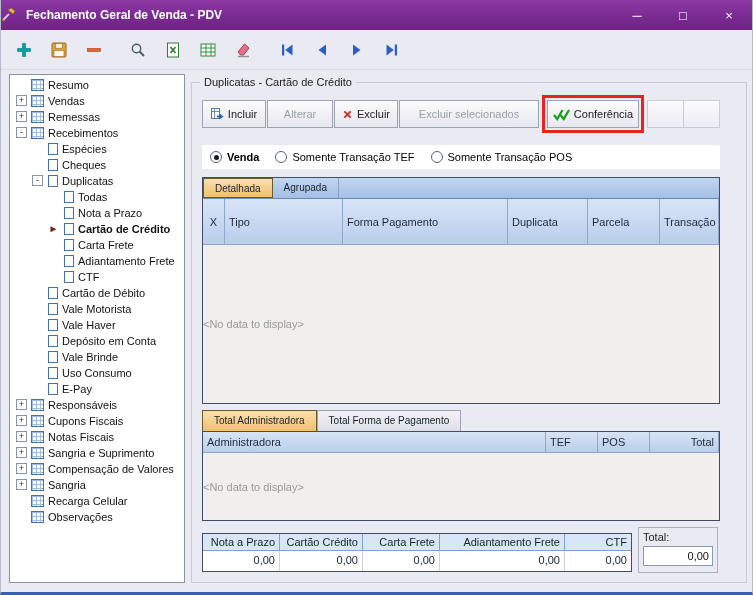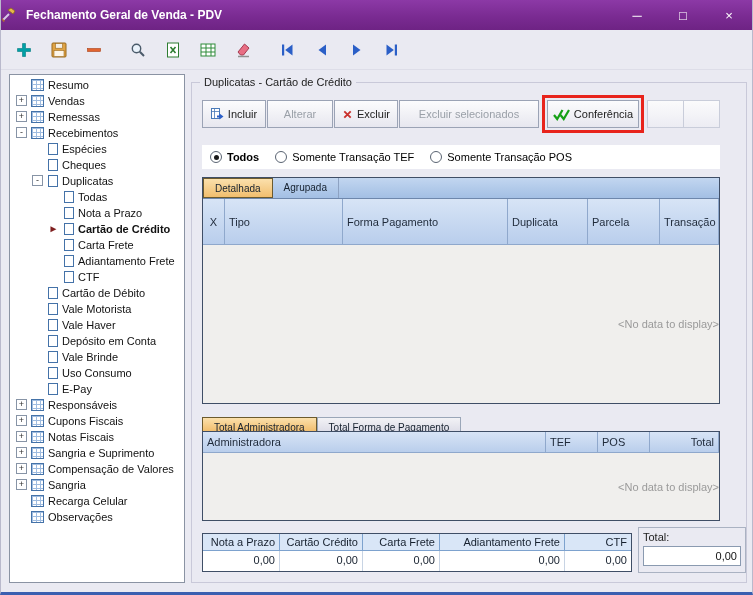--- a/index.html
+++ b/index.html
@@ -69,49 +69,49 @@
   .rlabel.bold { font-weight:bold; }
   
   .tabstrip { display:flex; height:21px; background:linear-gradient(180deg,#C2D6F0,#A3BFE4);
     border-bottom:1px solid #6E87AC; }
   .tab { padding:0 11px; line-height:20px; font-size:10px; color:#15202E;
     border-right:1px solid #8DA2C2; cursor:default; }
   .tab.active { background:linear-gradient(180deg,#FBE0AC,#F1BE6E); border:1px solid #6B5A2E;
     line-height:19px; }
   .tabs2 { position:absolute; left:10px; top:326px; width:518px; height:22px; display:flex;
     align-items:flex-end; }
-  .tabs2 .tab { border:1px solid #9AA6B8; border-bottom:none; background:linear-gradient(180deg,#F2F2F6,#DEDEE8); height:14px; }
+  .tabs2 .tab { border:1px solid #9AA6B8; border-bottom:none; background:linear-gradient(180deg,#F2F2F6,#DEDEE8); height:21px; }
   .tabs2 .tab.active { background:linear-gradient(180deg,#FBE0AC,#F1BE6E); border:1px solid #6B5A2E; border-bottom:none; }
   .gridwrap1 { position:absolute; left:10px; top:94px; width:518px; height:227px;
     border:1px solid #3F4E66; display:flex; flex-direction:column; background:#F0EFED; }
   .gridwrap2 { position:absolute; left:10px; top:348px; width:518px; height:90px;
     border:1px solid #3F4E66; display:flex; flex-direction:column; background:#F0EFED; }
   .ghead { display:flex; }
   .gcell { background:linear-gradient(180deg,#D7E4F6,#B9CEEC); border-right:1px solid #8FA8CC;
     border-bottom:1px solid #8FA8CC; color:#1F2A3A; display:flex; align-items:center;
     padding:0 4px; font-size:11px; white-space:nowrap; overflow:hidden; }
   .g1 .gcell { height:46px; }
   .g2 .gcell { height:21px; }
   .c-x{width:22px; justify-content:center;} .c-tipo{width:118px;} .c-fp{width:165px;}
   .c-dup{width:80px;} .c-par{width:72px;} .c-tef1{flex:1;}
   .c-adm{width:343px;} .c-tef{width:52px;} .c-pos{width:52px;}
   .c-tot{flex:1; justify-content:flex-end;}
-  .gbody { flex:1; display:flex; align-items:center; justify-content:flex-end; background:#F0EFED; }
+  .gbody { flex:1; display:flex; align-items:center; justify-content:flex-start; background:#F0EFED; }
   .nodata { color:#9A9A9A; font-size:11px; }
   
   .summary { position:absolute; left:10px; top:450px; width:430px; border:1px solid #3F4E66;
     background:#fff; }
   .srow { display:flex; }
   .shead .scell { background:#D9E6F7; border-right:1px solid #7DA2CE; border-bottom:1px solid #7DA2CE;
     height:17px; line-height:16px; }
   .svals .scell { background:#fff; border-right:1px solid #C8D4E4; height:20px; line-height:19px; }
   .scell { font-size:11px; color:#16202E; text-align:right; padding:0 4px; white-space:nowrap; overflow:hidden; }
   .sc0{width:77px;} .sc1{width:83px;} .sc2{width:77px;} .sc3{width:125px;} .sc4{width:66px; border-right:none !important;}
   
-  .total-box { position:absolute; left:446px; top:444px; width:108px; height:46px;
+  .total-box { position:absolute; left:446px; top:444px; width:80px; height:46px;
     border:1px solid #AAB2C2; padding:3px 4px; background:#EAEAF2; }
   .total-label { font-size:11px; color:#222; margin-bottom:3px; }
   .total-field { border:1px solid #8A9AB0; height:20px; line-height:18px; background:#fff;
     text-align:right; font-size:11px; padding:0 3px; color:#111; }
 </style>
 </head>
 <body>
 
 <div class="window">
 
@@ -379,21 +379,21 @@
           <span>Conferência</span>
         </button>
       </div>
       <div class="seg first"></div>
       <div class="seg"></div>
     </div>
 
     <div class="radio-row">
       <span class="radio">
         <span class="rb checked"></span>
-        <span class="rlabel bold">Todos</span>
+        <span class="rlabel bold">Venda</span>
       </span>
       <span class="radio">
         <span class="rb"></span>
         <span class="rlabel">Somente Transação TEF</span>
       </span>
       <span class="radio">
         <span class="rb"></span>
         <span class="rlabel">Somente Transação POS</span>
       </span>
     </div>

